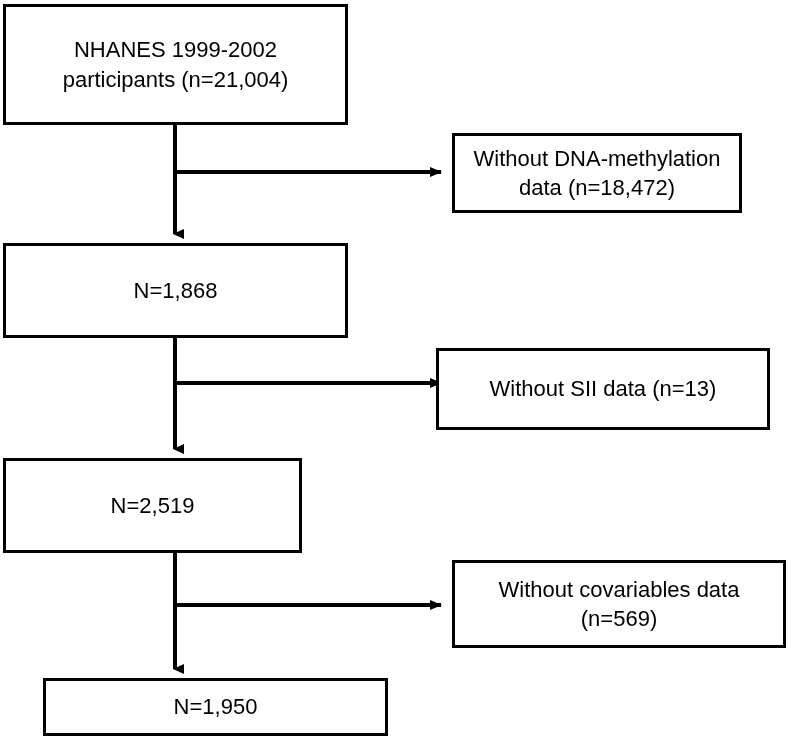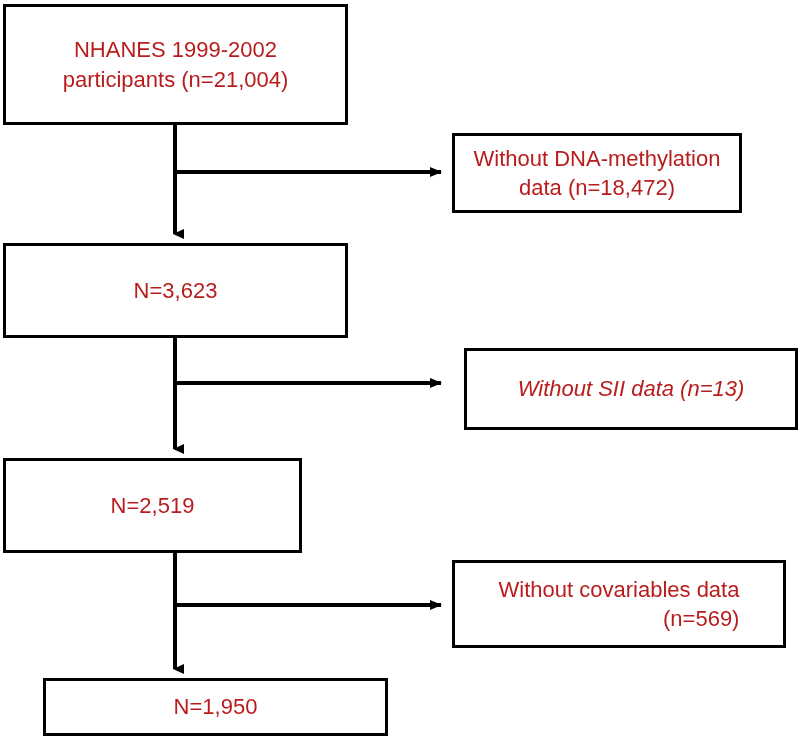--- a/index.html
+++ b/index.html
@@ -22,21 +22,21 @@
     position: absolute;
     box-sizing: border-box;
     border: 3px solid #000000;
     background: #ffffff;
     display: flex;
     align-items: center;
     justify-content: center;
     text-align: center;
     line-height: 1.32;
     font-size: 22px;
-    color: #b91c1c;
+    color: #000000;
     padding: 2px 8px;
     white-space: pre-line;
   }
   .node-box.main-node { font-size: 22px; }
   .node-box.excl-node { font-size: 22px; }
 
   #connector-layer {
     position: absolute;
     left: 0;
     top: 0;
@@ -72,27 +72,27 @@
 
     <g>
       <line x1="175" y1="553" x2="175" y2="669" stroke="#000000" stroke-width="4" marker-end="url(#arrow-down)"></line>
       <line x1="175" y1="605" x2="441" y2="605" stroke="#000000" stroke-width="4" marker-end="url(#arrow-right)"></line>
     </g>
   </svg>
 
   <div class="node-box main-node" style="left: 3px; top: 4px; width: 345px; height: 121px;">NHANES 1999-2002
 participants  (n=21,004)</div>
 
-  <div class="node-box main-node" style="left: 3px; top: 243px; width: 345px; height: 95px;">N=3,623</div>
+  <div class="node-box main-node" style="left: 3px; top: 243px; width: 345px; height: 95px;">N=1,868</div>
 
   <div class="node-box main-node" style="left: 3px; top: 458px; width: 299px; height: 95px;">N=2,519</div>
 
   <div class="node-box main-node" style="left: 3px; top: 678px; width: 345px; height: 58px; margin-left: 40px;">N=1,950</div>
 
   <div class="node-box excl-node" style="left: 452px; top: 133px; width: 290px; height: 80px;">Without DNA-methylation
 data  (n=18,472)</div>
 
-  <div class="node-box excl-node" style="left: 464px; top: 348px; width: 334px; height: 82px; font-style: italic;">Without SII data  (n=13)</div>
+  <div class="node-box excl-node" style="left: 436px; top: 348px; width: 334px; height: 82px;">Without SII data  (n=13)</div>
 
-  <div class="node-box excl-node" style="left: 452px; top: 560px; width: 334px; height: 88px; text-align: right;">Without covariables data
+  <div class="node-box excl-node" style="left: 452px; top: 560px; width: 334px; height: 88px;">Without covariables data
 (n=569)</div>
 
 </div>
 
 </body></html>

